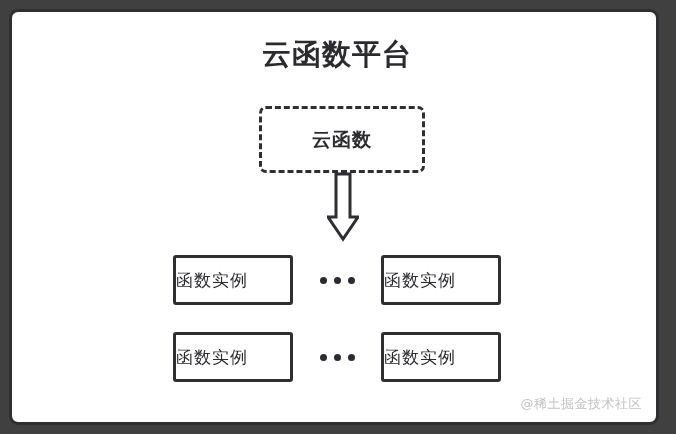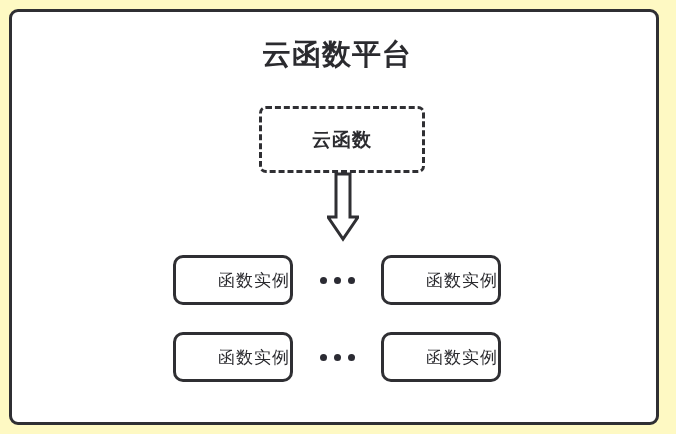--- a/index.html
+++ b/index.html
@@ -13,21 +13,21 @@
     overflow: hidden;
     font-family: "DejaVu Sans", "Liberation Sans", sans-serif;
   }
 
   #diagram-canvas {
     position: absolute;
     left: 0;
     top: 0;
     width: 676px;
     height: 434px;
-    background: #fef9c3;
+    background: #404040;
   }
 
   
   .outer-frame {
     position: absolute;
     left: 9px;
     top: 9px;
     width: 650px;
     height: 416px;
     box-sizing: border-box;
@@ -92,25 +92,25 @@
     justify-content: center;
   }
   .row-top { top: 243px; }
   .row-bottom { top: 320px; }
 
   .instance-box {
     width: 120px;
     height: 50px;
     box-sizing: border-box;
     border: 3px solid #2f2f33;
-    border-radius: 10px;
+    border-radius: 3px;
     background: #ffffff;
     display: flex;
     align-items: center;
-    justify-content: flex-end;
+    justify-content: flex-start;
   }
   .instance-label {
     font-size: 17px;
     color: #2b2b2f;
     letter-spacing: 1px;
   }
 
   .ellipsis-gap {
     width: 88px;
     height: 50px;
@@ -177,15 +177,16 @@
       <div class="ellipsis-gap">
         <span class="dot"></span>
         <span class="dot"></span>
         <span class="dot"></span>
       </div>
       <div class="instance-box">
         <span class="instance-label">函数实例</span>
       </div>
     </div>
 
+    <div class="watermark">@稀土掘金技术社区</div>
 
   </div>
 </div>
 
 </body></html>

